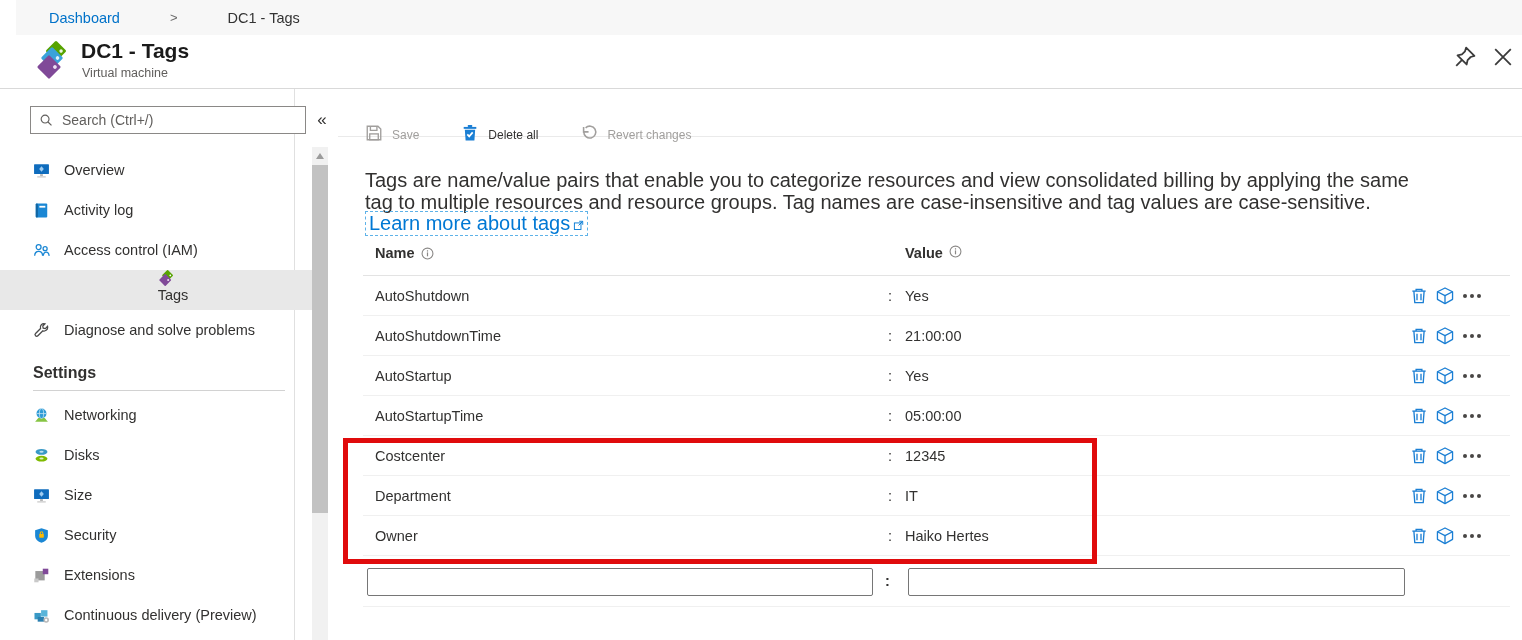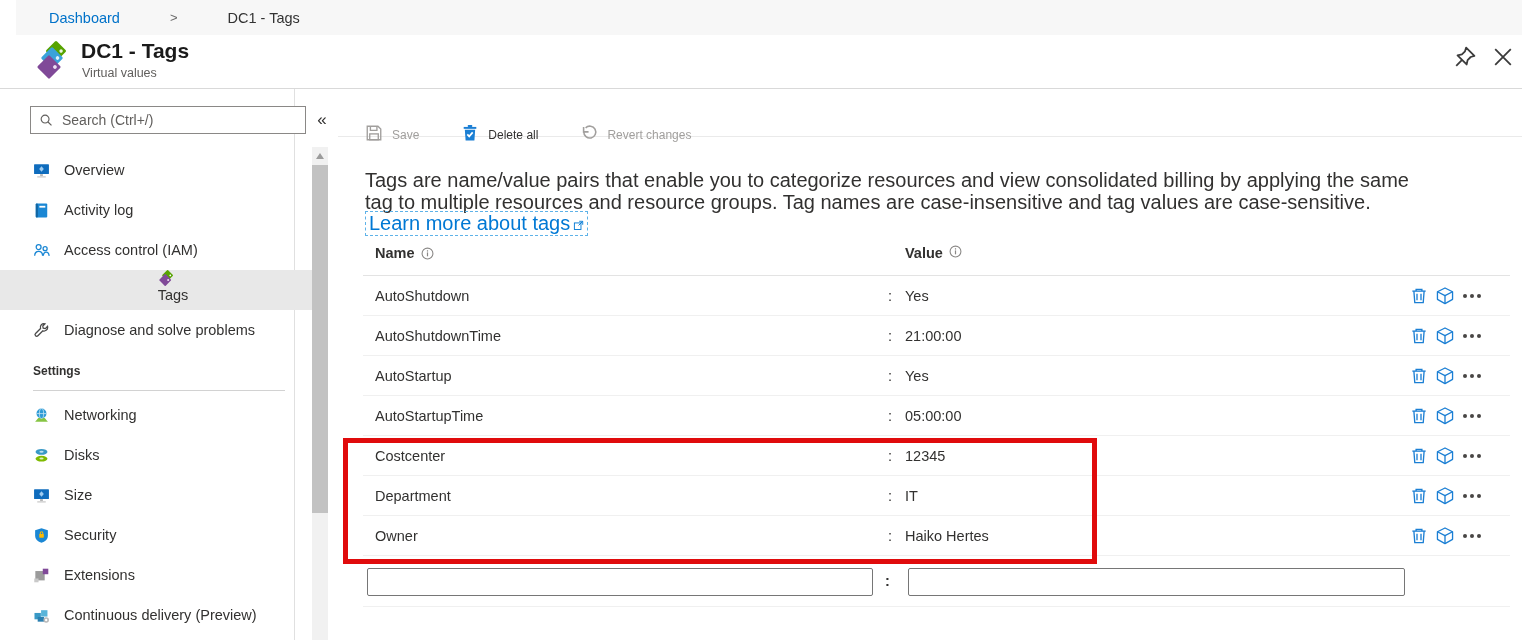--- a/index.html
+++ b/index.html
@@ -33,21 +33,21 @@
                      font-family:"Liberation Sans", sans-serif; background:transparent; margin-left:8px; }
   .searchbox input::placeholder { color:#605e5c; }
   .collapse-btn { position:absolute; left:309px; top:17px; width:26px; height:28px;
                   display:flex; align-items:center; justify-content:center;
                   font-size:17px; color:#323130; cursor:pointer; }
   .nav { position:absolute; left:0; top:61px; width:313px; }
   .nav-item { height:40px; display:flex; align-items:center; padding-left:33px; cursor:pointer; font-size:14.5px; }
   .nav-item.selected { background:#e8e8e8;flex-direction:column; }
   .nav-icon { width:17px; height:17px; display:inline-flex; margin-right:14px; flex:none; }
   .nav-label { color:#323130; white-space:nowrap; }
-  .settings-head { margin:14px 0 0 33px; font-size:12px; font-weight:700; color:#323130; height:26px; }
+  .settings-head { margin:14px 0 0 33px; font-size:16px; font-weight:700; color:#323130; height:26px; }
   .settings-rule { margin-left:33px; width:252px; border-bottom:1px solid #d2d2d2; margin-bottom:4px; }
   
   .sb-track { position:absolute; left:312px; top:58px; width:16px; height:493px; background:#f1f1f1; }
   .sb-arrow { position:absolute; left:4px; top:6px; width:0; height:0;
               border-left:4px solid transparent; border-right:4px solid transparent;
               border-bottom:6px solid #9b9b9b; }
   .sb-thumb { position:absolute; left:0; top:18px; width:16px; height:348px; background:#c2c2c2; }
 
   
   .toolbar { position:absolute; left:338px; top:90px; width:1184px; height:47px;
@@ -114,21 +114,21 @@
             <rect x="-8" y="-8" width="16" height="16" rx="1.5" fill="#3aa2da"></rect>
             <circle cx="3.9" cy="-3.9" r="1.8" fill="#dff0fa"></circle>
           </g>
         <g transform="translate(17,27) rotate(45)">
             <rect x="-8.6" y="-8.6" width="17.2" height="17.2" rx="1.5" fill="#804998"></rect>
             <circle cx="4.2" cy="-4.2" r="1.9" fill="#ecdff2"></circle>
           </g>
       </svg>
     </span>
     <div class="hdr-title">DC1 - Tags</div>
-    <div class="hdr-sub">Virtual values</div>
+    <div class="hdr-sub">Virtual machine</div>
     <span class="hdr-pin">
       <svg viewBox="0 0 16 16" width="26" height="26">
         <path d="M8.7 2.2 L13.8 7.3 L11.5 8 L9.6 9.9 L9 12.6 L3.4 7 L6.1 6.4 L8 4.5 Z" fill="none" stroke="#3b3b3b" stroke-width="1.1" stroke-linejoin="round"></path>
         <path d="M6.2 9.8 L2.6 13.4" stroke="#3b3b3b" stroke-width="1.1" fill="none"></path>
       </svg>
     </span>
     <span class="hdr-close">
       <svg viewBox="0 0 16 16" width="26" height="26">
         <path d="M3.2 3.2 L12.8 12.8 M12.8 3.2 L3.2 12.8" stroke="#3b3b3b" stroke-width="1.1"></path>
       </svg>

